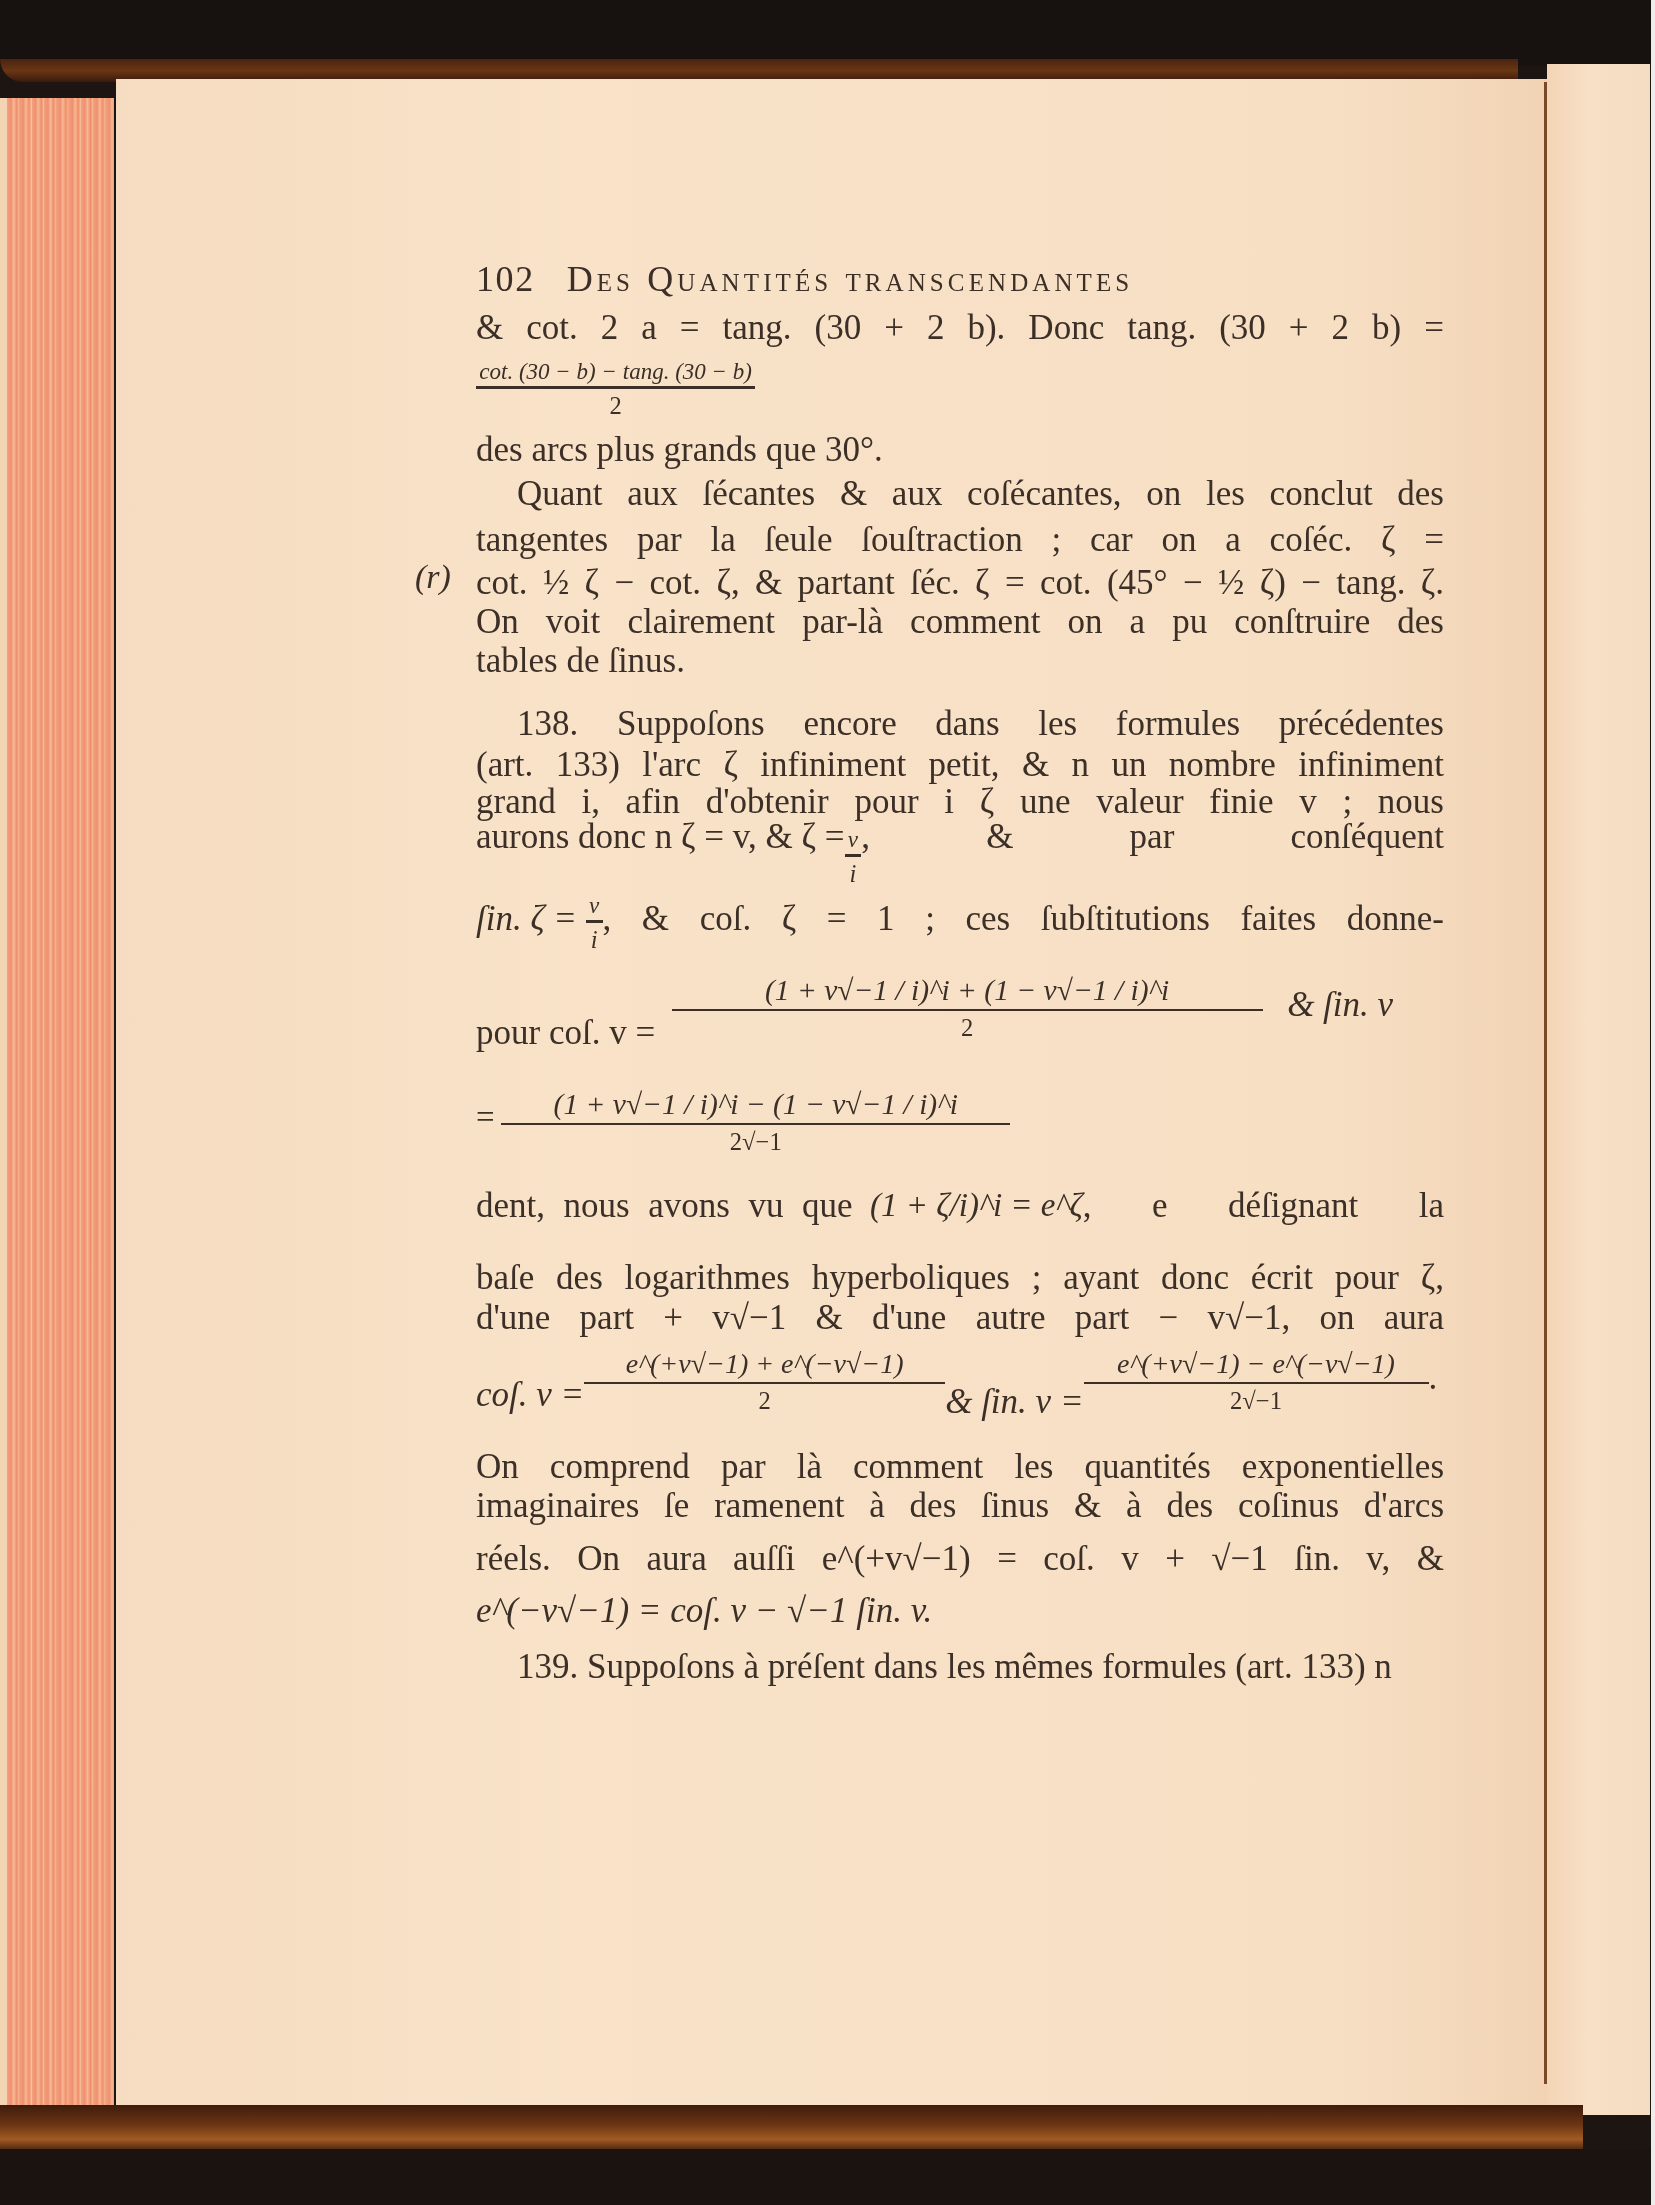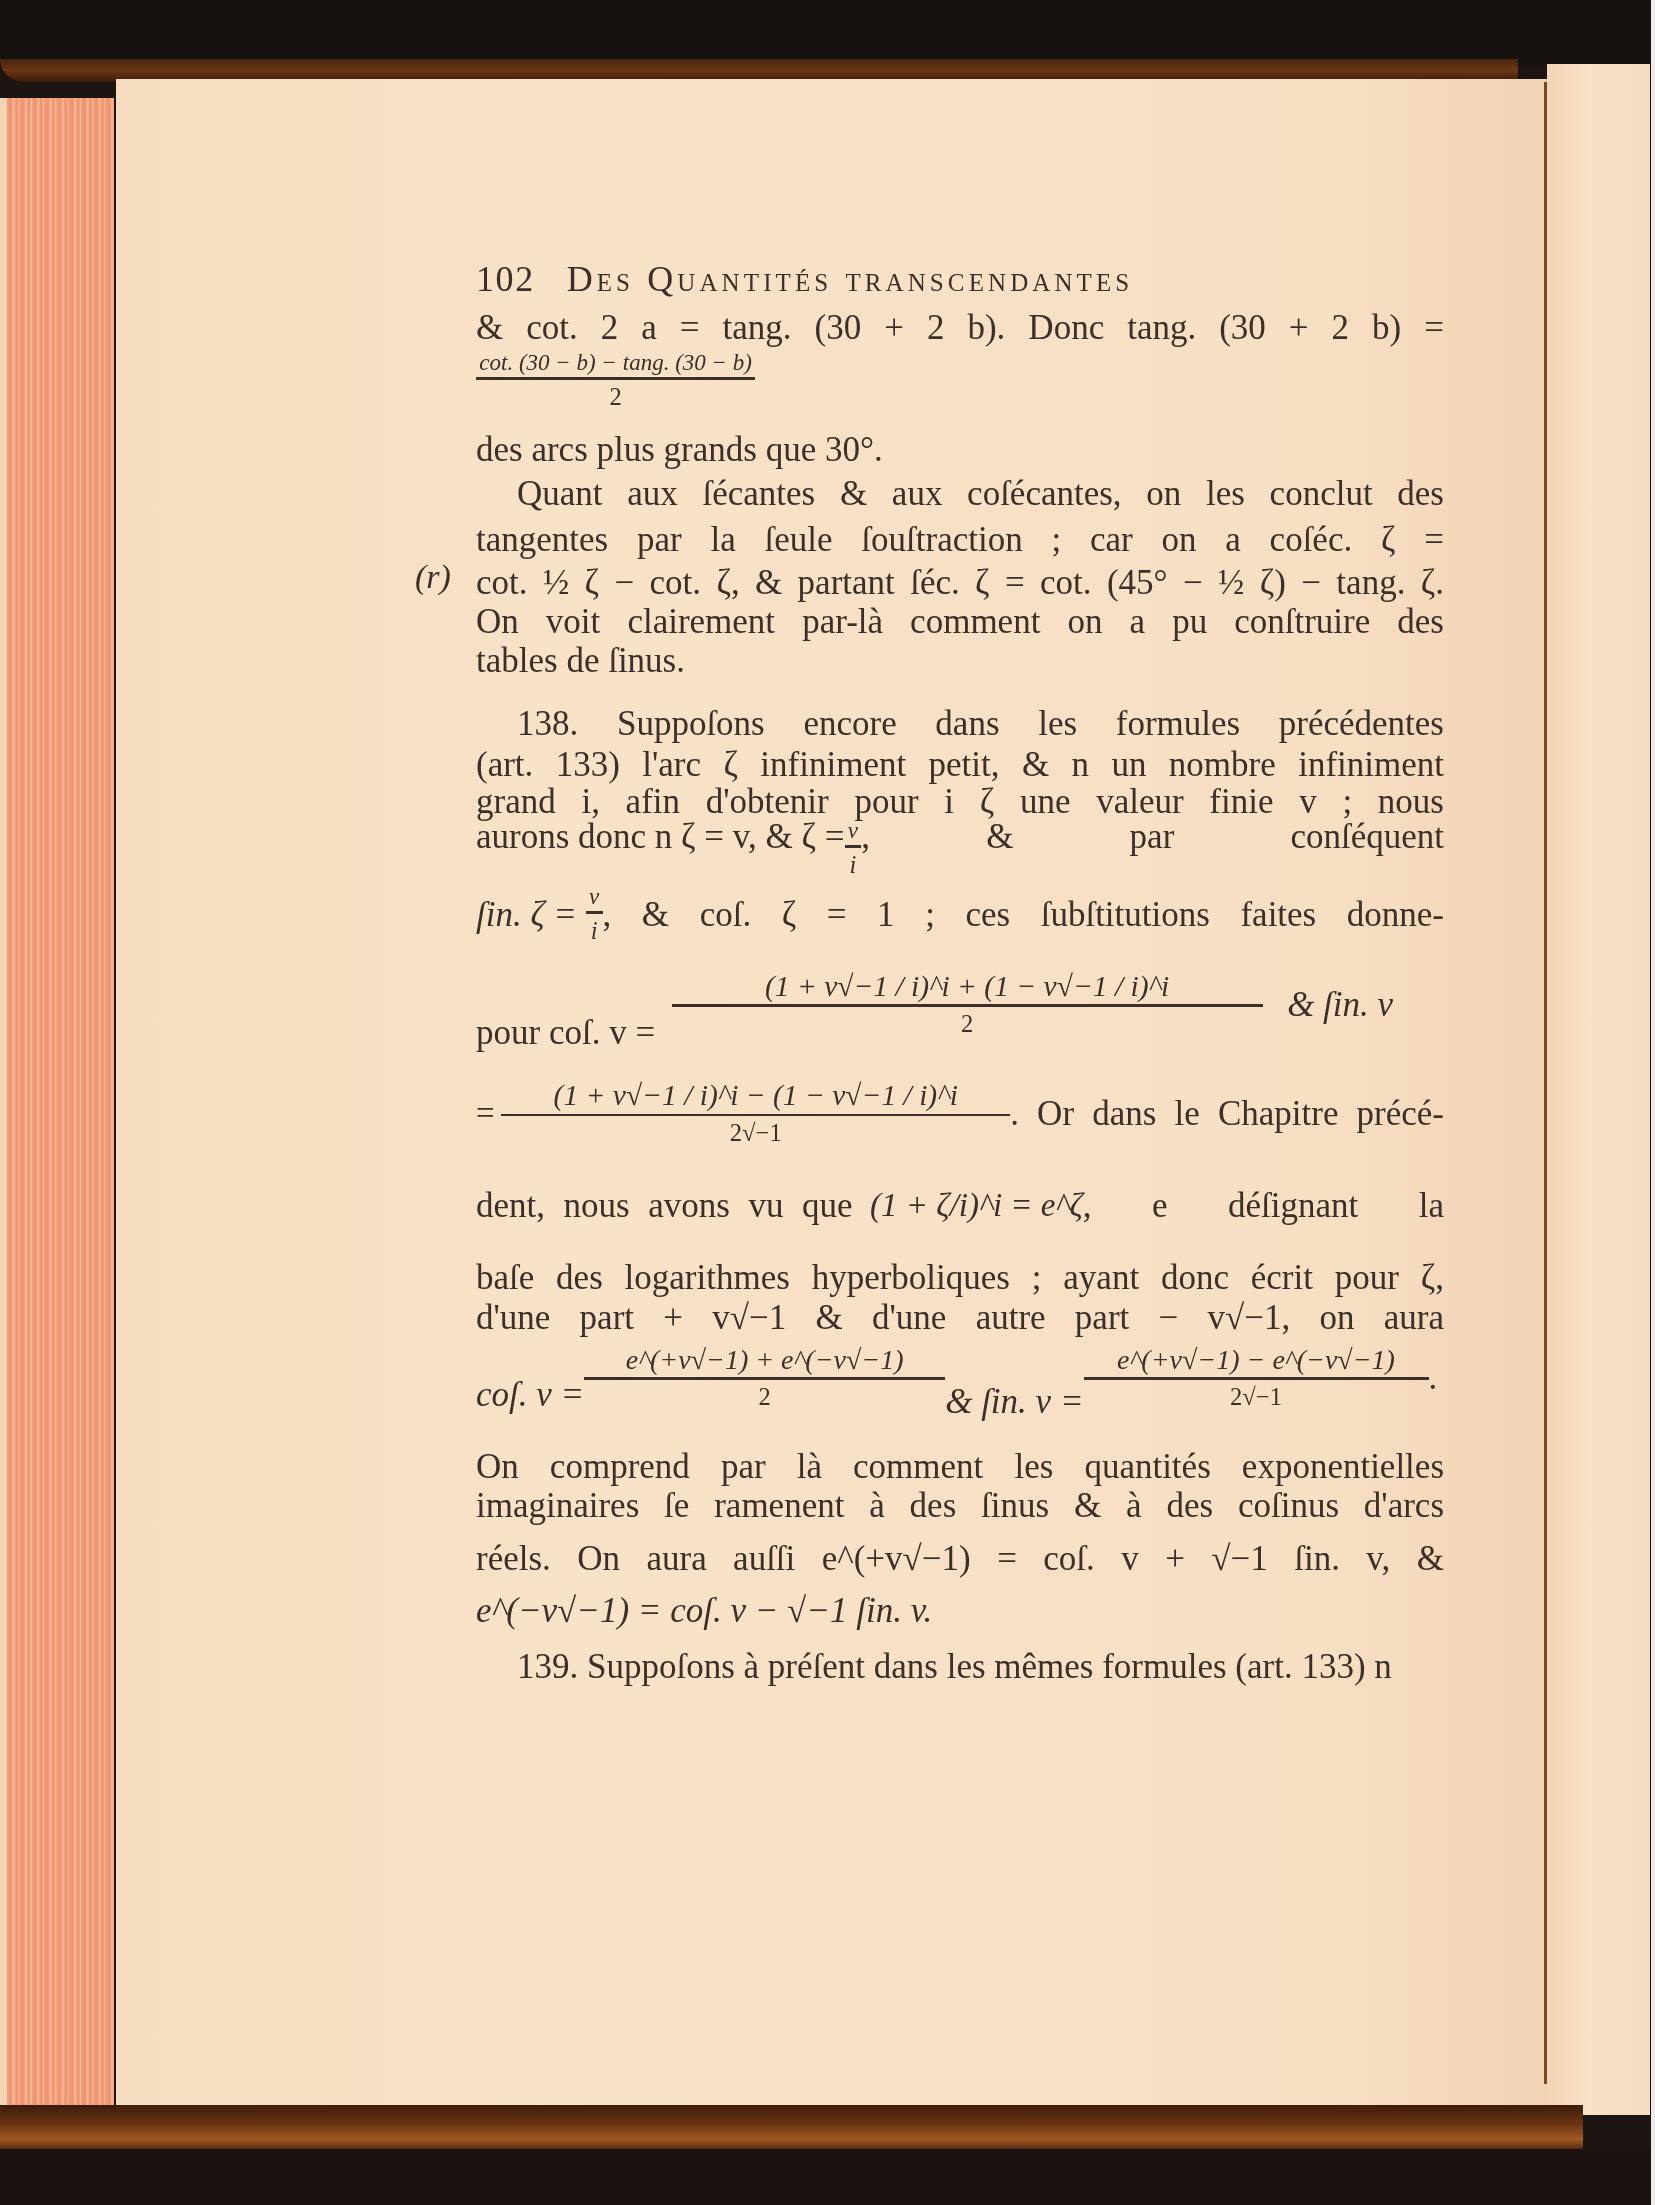--- a/index.html
+++ b/index.html
@@ -43,21 +43,21 @@
 
   .text-block { position: absolute; left: 476px; top: 261px; width: 968px; font-size: 35px; }
   .line { position: absolute; left: 0; white-space: nowrap; line-height: 1; }
   .justify { width: 968px; text-align: justify; text-align-last: justify; }
   i, .it { font-style: italic; }
   .sc { font-variant: small-caps; letter-spacing: 4.1px; }
   .header { font-size: 36px; letter-spacing: 1.6px; }
   .margin-note { position: absolute; left: 415px; top: 558px; font-size: 34px; font-style: italic; }
 
   .frac { display: inline-flex; flex-direction: column; align-items: center; vertical-align: middle; }
-  .frac .num { padding: 0 3.3px 3.3px; }
+  .frac .num { padding: 0 3.3px 3.3px; margin-top: 9px; }
   .frac .bar { height: 2.5px; background: #3b2f27; width: 100%; }
   .frac .den { padding-top: 4.9px; font-size: 24.6px; }
   .small { font-size: 23px; }
 </style>
 </head>
 <body>
 
 <div class="top-dark"></div>
 <div class="cover-top"></div>
 <div class="fore-edge-light"></div>
@@ -154,21 +154,20 @@
     <span style="margin-left:24.6px; margin-top:0px" class="it">&amp; ſin. v</span>
   </div>
 
   <div class="line" style="top:820px; width:968px; display:flex; align-items:center">
     <span style="font-size:33px">=</span>
     <span class="frac" style="margin-left:6.6px; width:509px">
       <span class="num it" style="font-size:29.5px">(1 + v√−1 / i)^i − (1 − v√−1 / i)^i</span>
       <span class="bar"></span>
       <span class="den">2√−1</span>
     </span>
-    <span style="flex:1; text-align:justify; text-align-last:justify">. Or dans le Chapitre précé-</span>
   </div>
 
   <div class="line" style="top:927px; width:968px; display:flex; align-items:center">
     <span style="word-spacing:9.8px">dent, nous avons vu que</span>&nbsp;&nbsp;
     <span class="it" style="font-size:33px">(1 + ζ/i)^i = e^ζ</span>
     <span style="flex:1; text-align:justify; text-align-last:justify">, e déſignant la</span>
   </div>
 
   <div class="line justify" style="top:999px">baſe des logarithmes hyperboliques ; ayant donc écrit pour ζ,</div>
   <div class="line justify" style="top:1039px">d'une part + v√−1 &amp; d'une autre part − v√−1, on aura</div>

